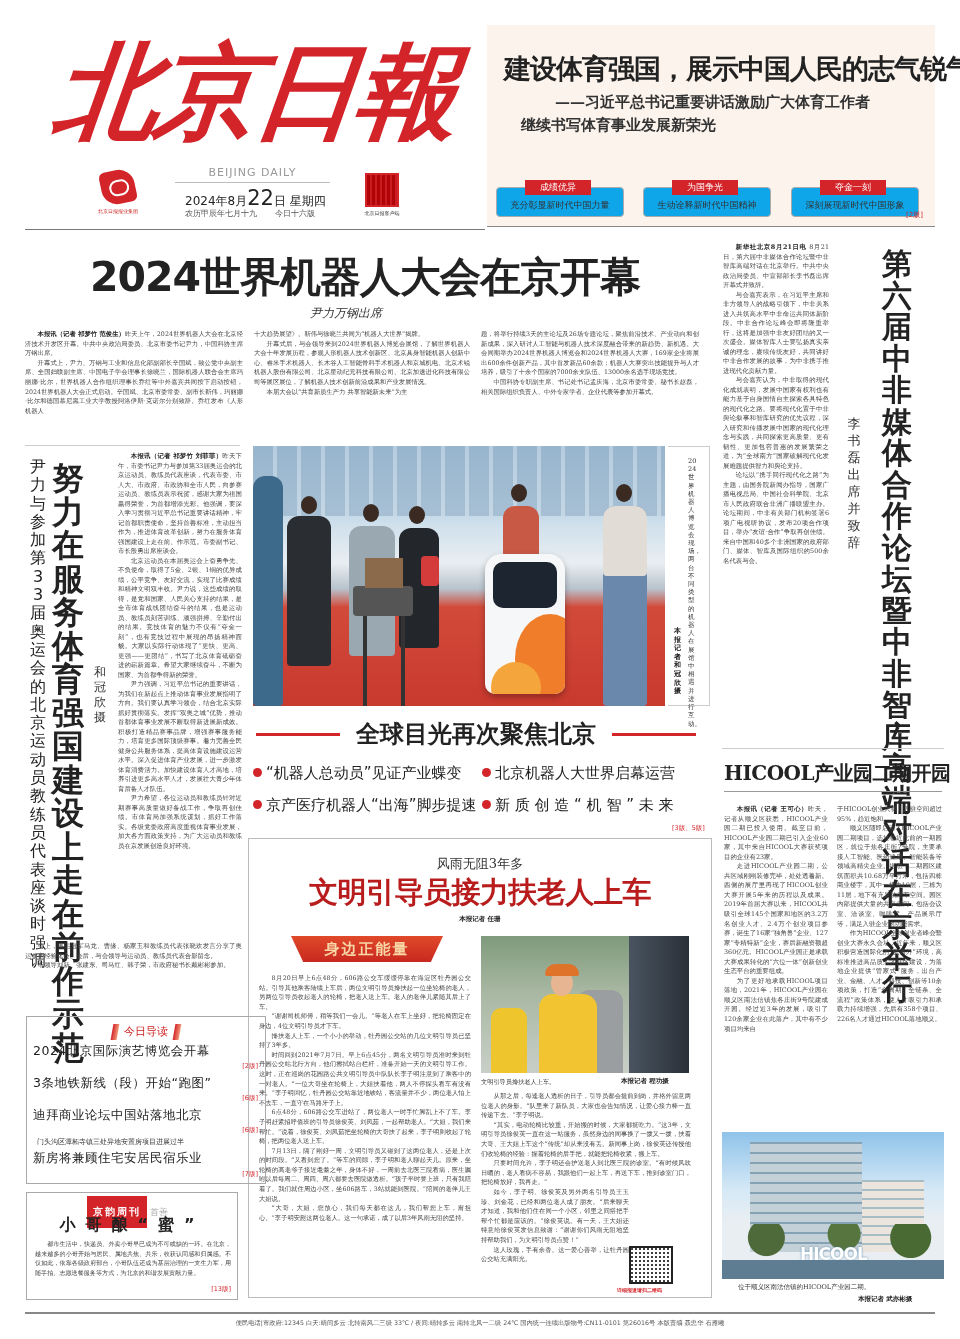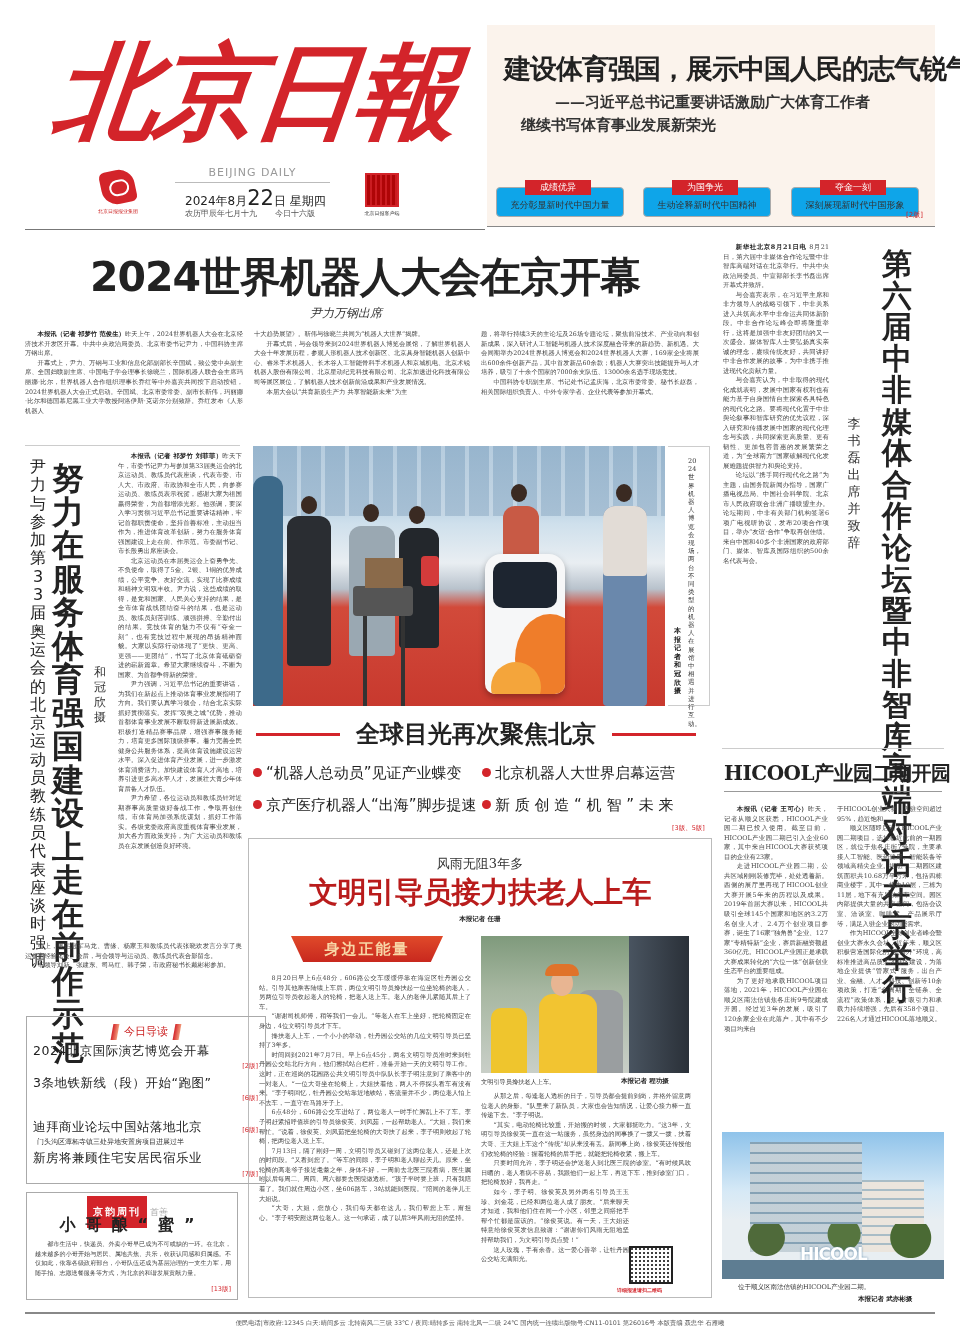--- a/index.html
+++ b/index.html
@@ -309,21 +309,21 @@
 </div>
 
 <div id="today-box" class="abs">
   <div id="today-head" class="abs">
     <span class="flag"></span><span class="label">今日导读</span><span class="flag"></span>
   </div>
   <div class="today-item" style="top:26px;">2024北京国际演艺博览会开幕</div>
   <div class="today-page" style="top:45px;">[2版]</div>
   <div class="today-item" style="top:58px;">3条地铁新线（段）开始“跑图”</div>
   <div class="today-page" style="top:77px;">[6版]</div>
-  <div class="today-item" style="top:90px;margin-top:12px;">迪拜商业论坛中国站落地北京</div>
+  <div class="today-item" style="top:90px;">迪拜商业论坛中国站落地北京</div>
   <div class="today-page" style="top:109px;">[6版]</div>
   <div class="today-kicker" style="top:120px;">门头沟区潭柘寺镇三处异地安置房项目进展过半</div>
   <div class="today-item" style="top:133px;">新房将兼顾住宅安居民宿乐业</div>
   <div class="today-page" style="top:153px;">[7版]</div>
 </div>
 
 <div id="weekly-box" class="abs">
   <div id="weekly-head" class="abs">
     <span class="brand">京韵周刊</span><span class="first">首善</span>
   </div>

